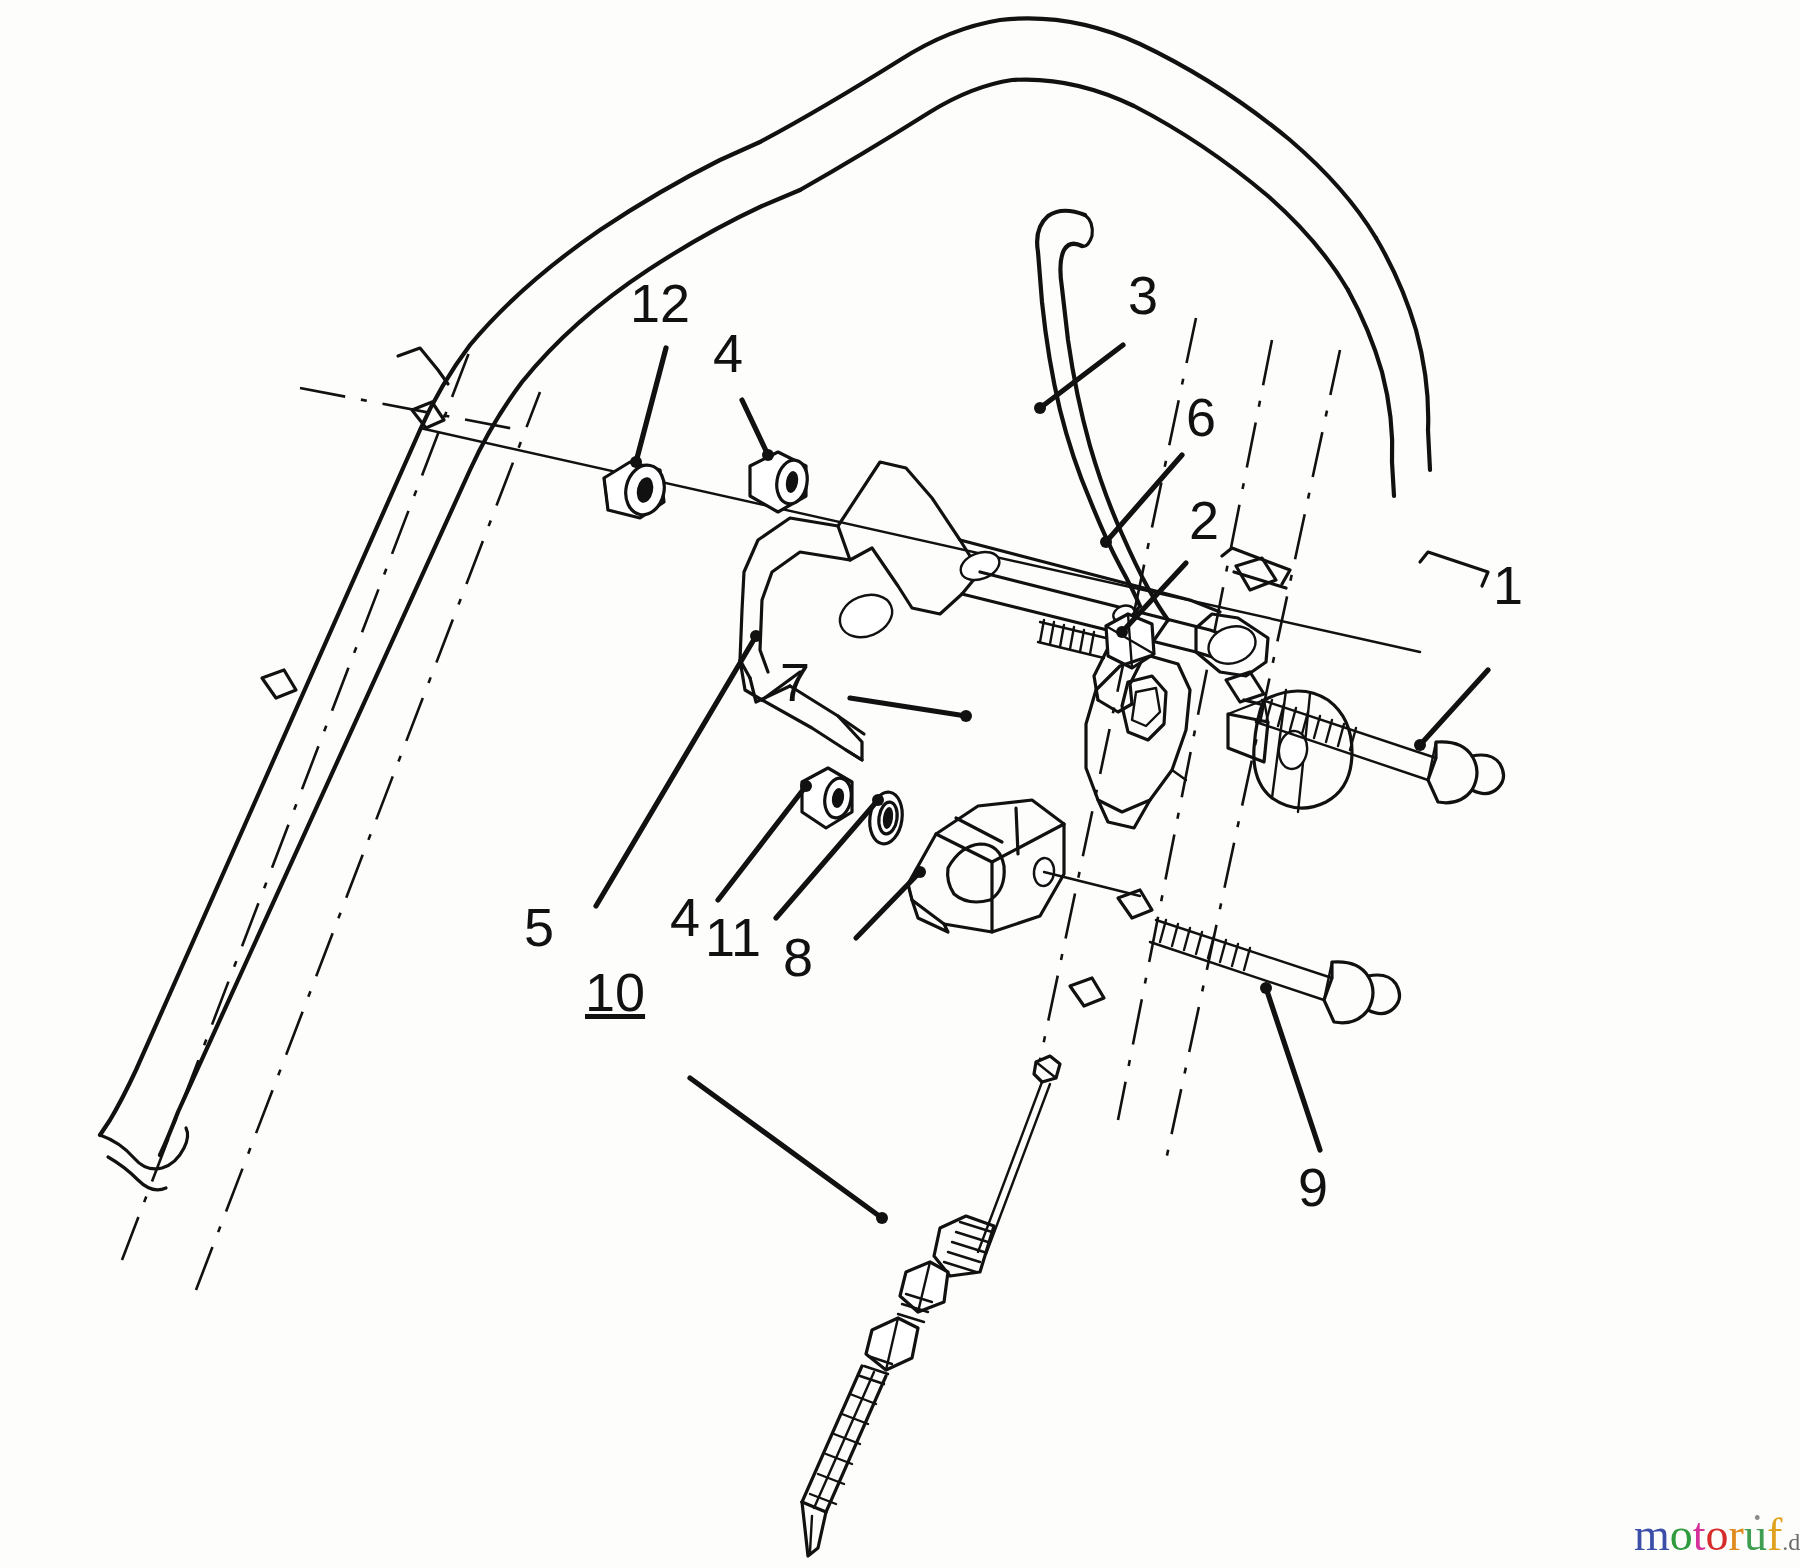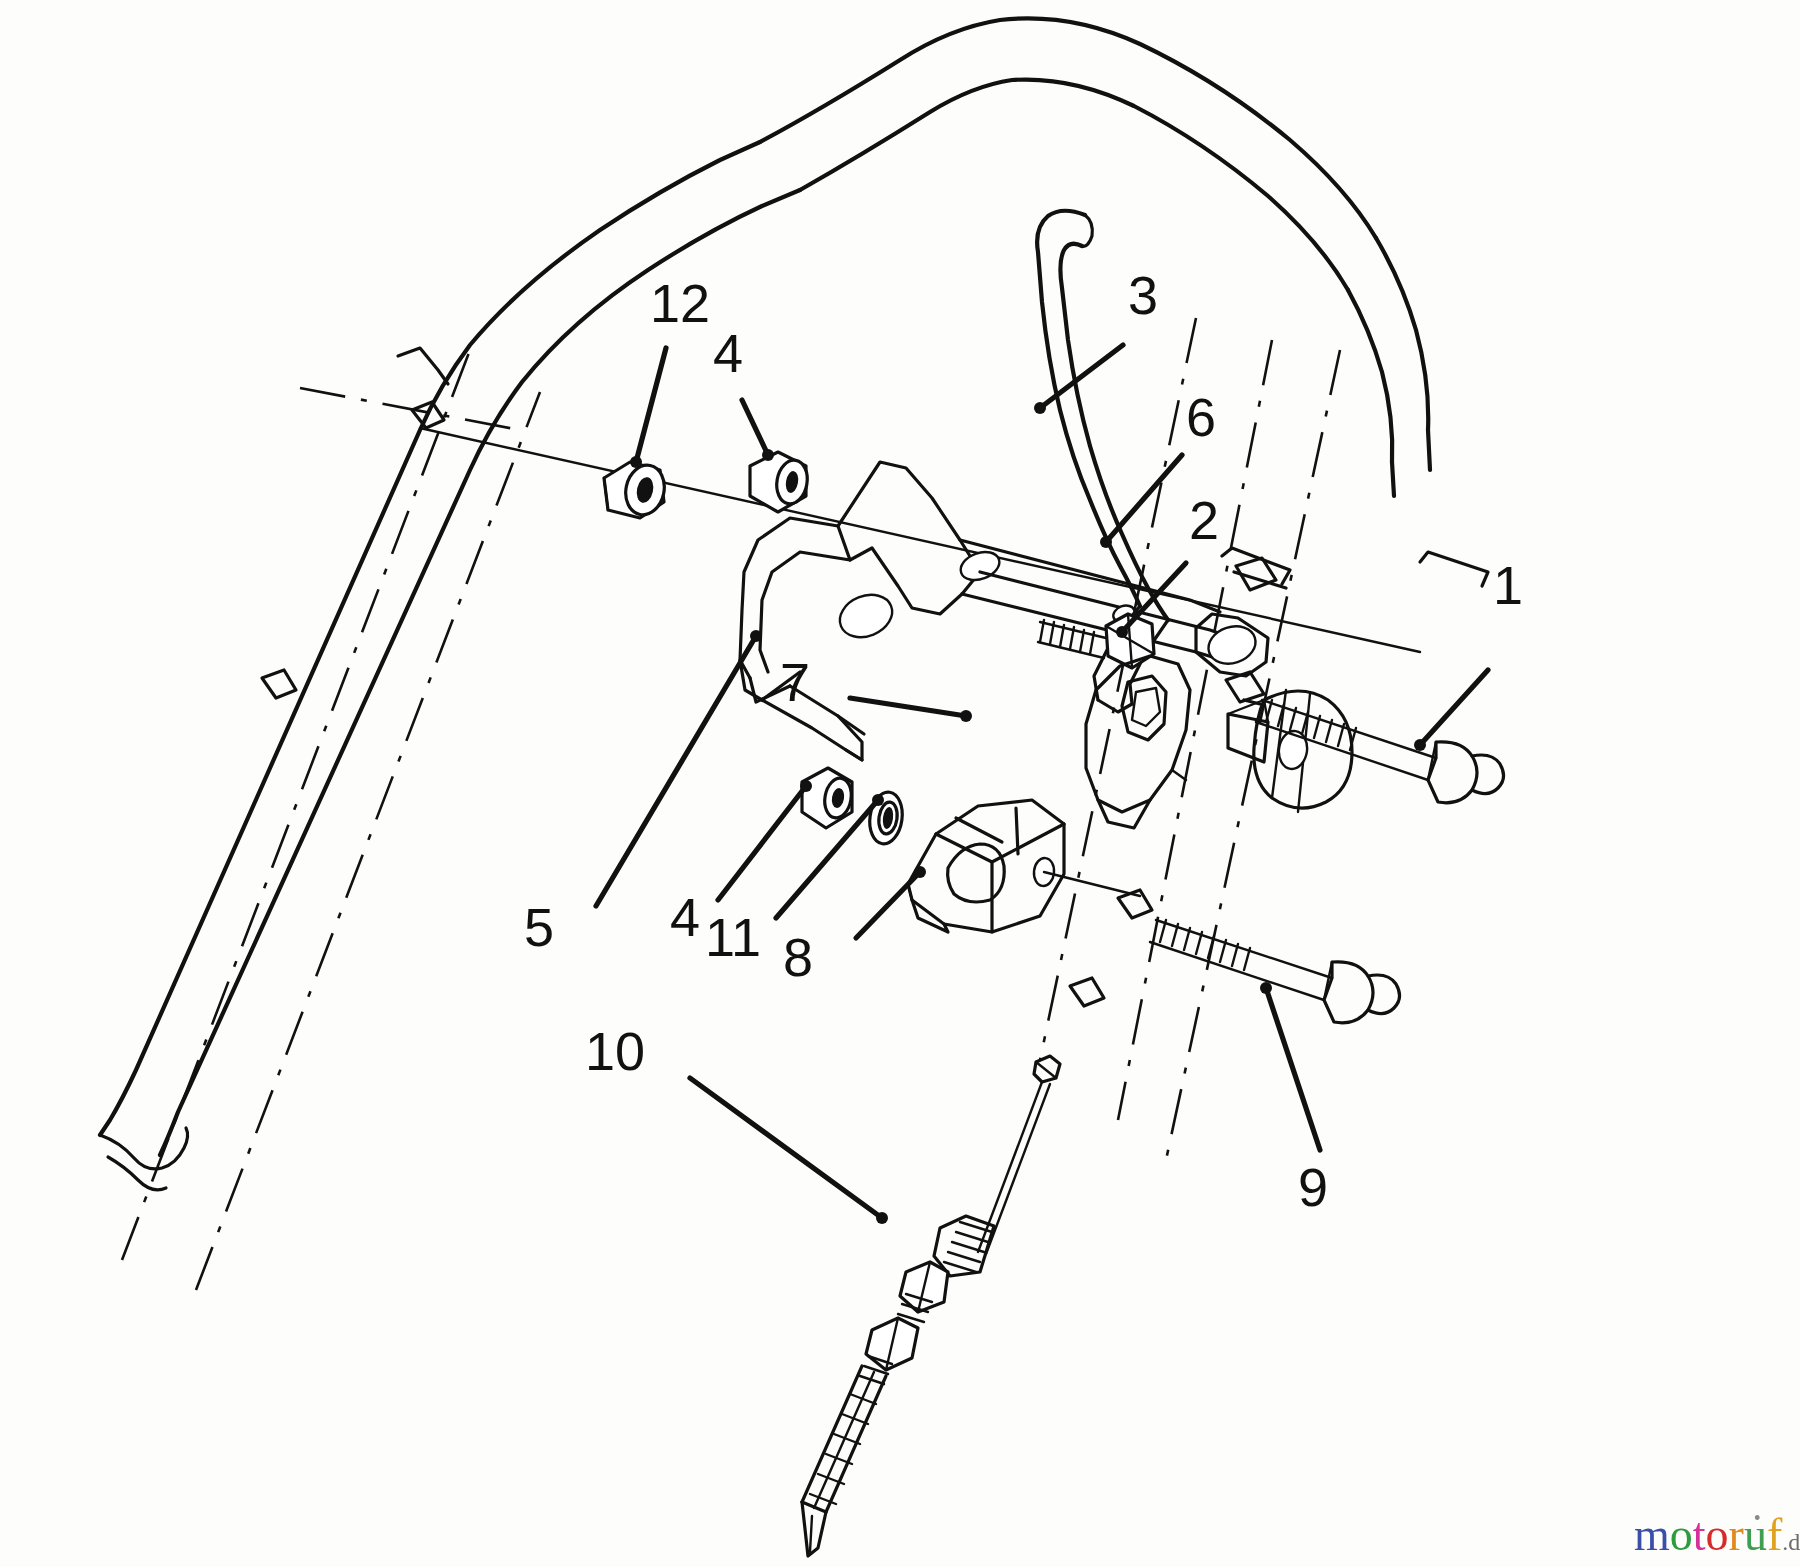--- a/index.html
+++ b/index.html
@@ -412,22 +412,22 @@
   <div class="callout" style="left:1493px; top:558px;">1</div>
   <div class="callout" style="left:1189px; top:493px;">2</div>
   <div class="callout" style="left:1128px; top:268px;">3</div>
   <div class="callout" style="left:713px; top:326px;">4</div>
   <div class="callout" style="left:670px; top:890px;">4</div>
   <div class="callout" style="left:524px; top:900px;">5</div>
   <div class="callout" style="left:1186px; top:390px;">6</div>
   <div class="callout" style="left:780px; top:655px;">7</div>
   <div class="callout" style="left:783px; top:930px;">8</div>
   <div class="callout" style="left:1298px; top:1160px;">9</div>
-  <div class="callout" style="left:585px; top:1024px;">10</div>
+  <div class="callout" style="left:585px; top:965px;text-decoration:underline;">10</div>
   <div class="callout" style="left:705px; top:910px;text-align:right;">11</div>
-  <div class="callout" style="left:630px; top:276px;margin-left:20px;">12</div>
+  <div class="callout" style="left:630px; top:276px;">12</div>
 
   <div id="watermark">
     <span class="wm-l" style="color:#3b4fa8;">m</span><span class="wm-l" style="color:#2f9b3f;">o</span><span class="wm-l" style="color:#d6309a;">t</span><span class="wm-l" style="color:#d62b2b;">o</span><span class="wm-l" style="color:#e08a1e;">r</span><span class="wm-l" style="color:#3f9e52;">u</span><span class="wm-l" style="color:#e0a21e;">f</span><span class="wm-de">.de</span>
     <span class="wm-dot">•</span>
   </div>
 
 </div>
 
 </body></html>

